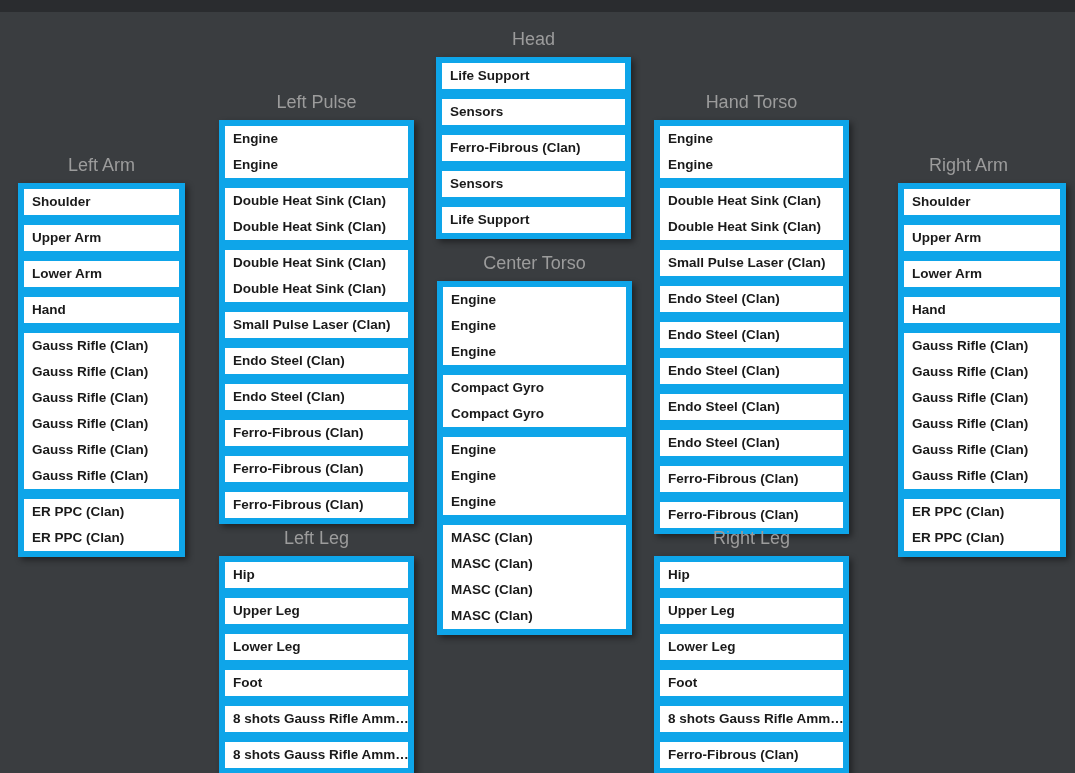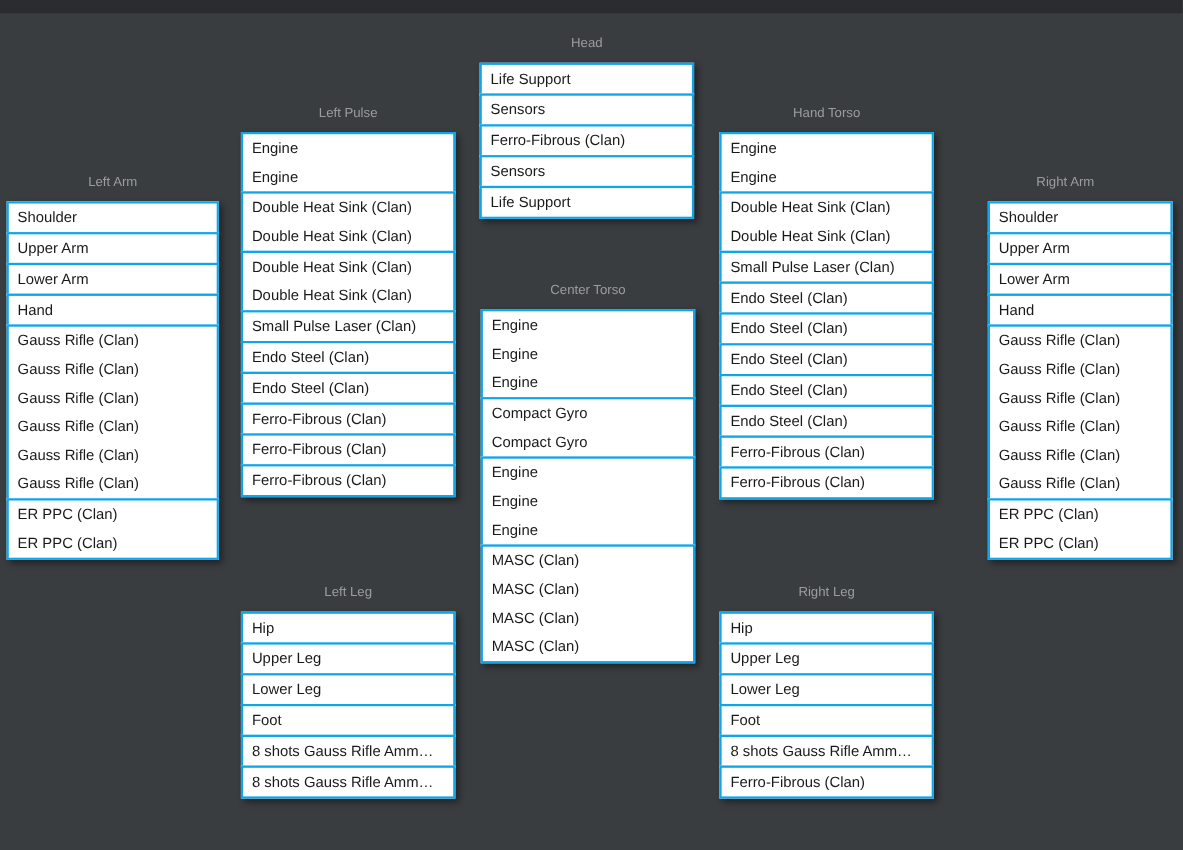--- a/index.html
+++ b/index.html
@@ -23,44 +23,45 @@
     position: absolute;
     width: 195px;
   }
   .section-title {
     position: absolute;
     bottom: 100%;
     left: 0; right: 0;
     margin-bottom: 9px;
     text-align: center;
     color: #9c9c9c;
-    font-size: 12px;
+    font-size: 18px;
     line-height: 17px;
     white-space: nowrap;
   }
   .slot-box {
     filter: drop-shadow(3px 3px 3px rgba(0,0,0,0.45));
   }
   .group {
     background: #ffffff;
-    border: 2px solid #0ea5e9;
+    border: 6px solid #0ea5e9;
     margin-top: -2px;
+    font-weight: bold;
   }
   .group:first-child { margin-top: 0; }
   .slot {
     height: 26px;
     line-height: 26px;
     padding: 0 6px 0 8px;
     font-size: 13.5px;
     color: #1a1a1a;
     white-space: nowrap;
     overflow: hidden;
   }
   
-  #sec-left-arm     { left: 6px;   top: 183px; width: 193px; }
+  #sec-left-arm     { left: 18px;   top: 183px; width: 167px; }
   #sec-left-torso   { left: 219px; top: 120px; }
   #sec-head         { left: 436px; top: 57px;  }
   #sec-center-torso { left: 437px; top: 281px; }
   #sec-right-torso  { left: 654px; top: 120px; }
   #sec-right-arm    { left: 871px; top: 183px; padding-left: 27px; }
   #sec-left-leg     { left: 219px; top: 556px; }
   #sec-right-leg    { left: 654px; top: 556px; }
 </style>
 </head>
 <body>

